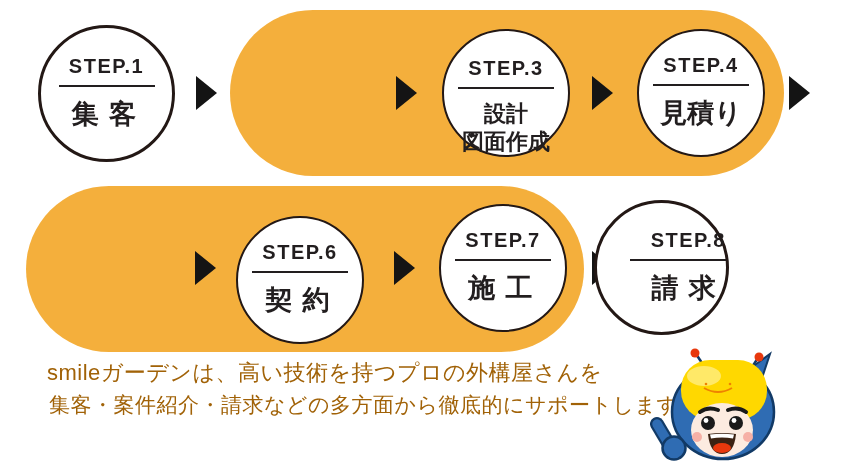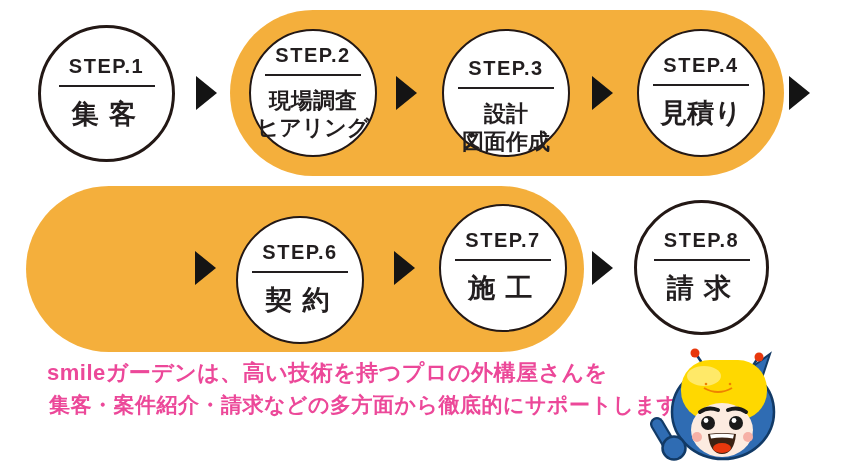--- a/index.html
+++ b/index.html
@@ -21,21 +21,21 @@
   .label{font-size:27px;font-weight:700;color:#221E1F;line-height:1.25;}
   .label span{display:block;}
   .label.small{font-size:22px;}
   .label .sp{letter-spacing:.38em;text-indent:.19em;}
 
   
   .arr{position:absolute;width:0;height:0;border-top:17px solid transparent;
        border-bottom:17px solid transparent;border-left:21px solid #141414;}
 
   
-  .caption{position:absolute;color:#ec4899;font-weight:700;letter-spacing:.5px;
+  .caption{position:absolute;color:#a16207;font-weight:400;letter-spacing:.5px;
            white-space:nowrap;line-height:1;}
   .cap1{left:47px;top:362px;font-size:22px;}
   .cap2{left:49px;top:394px;font-size:21px;}
 
   .mascot{position:absolute;left:650px;top:346px;width:138px;height:120px;}
 </style>
 </head>
 <body>
 
 <div class="canvas">
@@ -48,28 +48,20 @@
     <div class="stepno">STEP.1</div>
     <div class="rule"></div>
     <div class="label">
       <span class="sp">集客</span>
       <span></span>
     </div>
   </div>
 
   <div class="arr" style="left:196px;top:76px;"></div>
 
-  <div class="circle" style="left:249px;top:29px;width:128px;height:128px;">
-    <div class="stepno">STEP.2</div>
-    <div class="rule"></div>
-    <div class="label small">
-      <span>現場調査</span>
-      <span>ヒアリング</span>
-    </div>
-  </div>
 
   <div class="arr" style="left:396px;top:76px;"></div>
 
   <div class="circle" style="left:442px;top:29px;width:128px;height:128px;justify-content:flex-end;">
     <div class="stepno">STEP.3</div>
     <div class="rule"></div>
     <div class="label small">
       <span>設計</span>
       <span>図面作成</span>
     </div>
@@ -106,21 +98,21 @@
     <div class="stepno">STEP.7</div>
     <div class="rule"></div>
     <div class="label">
       <span class="sp">施工</span>
       <span></span>
     </div>
   </div>
 
   <div class="arr" style="left:592px;top:251px;"></div>
 
-  <div class="circle outer" style="left:634px;top:200px;width:135px;height:135px;">
+  <div class="circle outer" style="left:594px;top:200px;width:135px;height:135px;align-items:flex-end;">
     <div class="stepno">STEP.8</div>
     <div class="rule"></div>
     <div class="label">
       <span class="sp">請求</span>
       <span></span>
     </div>
   </div>
 
   <div class="caption cap1">smileガーデンは、高い技術を持つプロの外構屋さんを</div>
   <div class="caption cap2">集客・案件紹介・請求などの多方面から徹底的にサポートします！</div>

